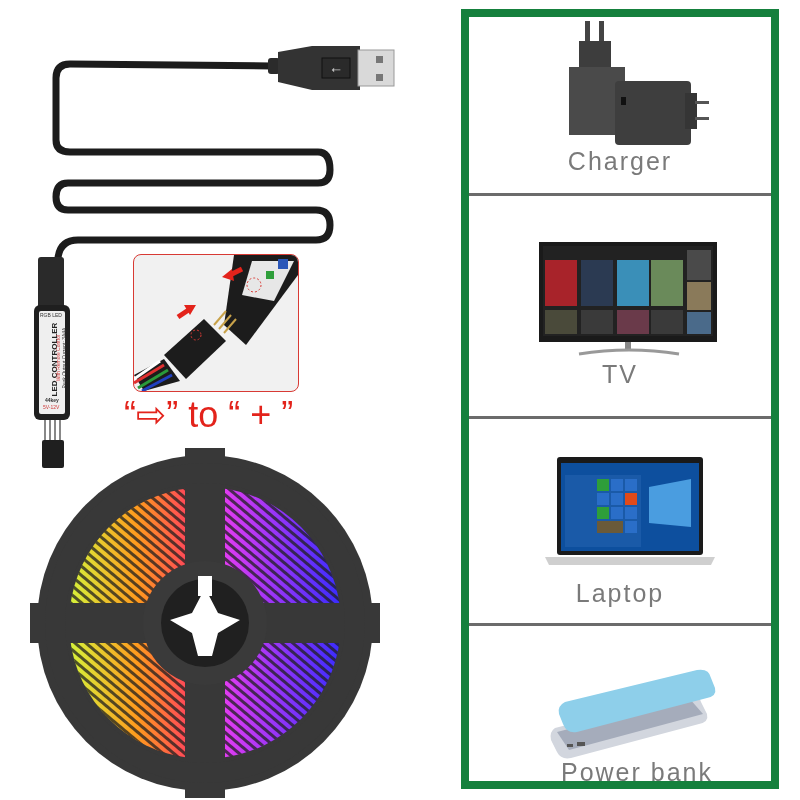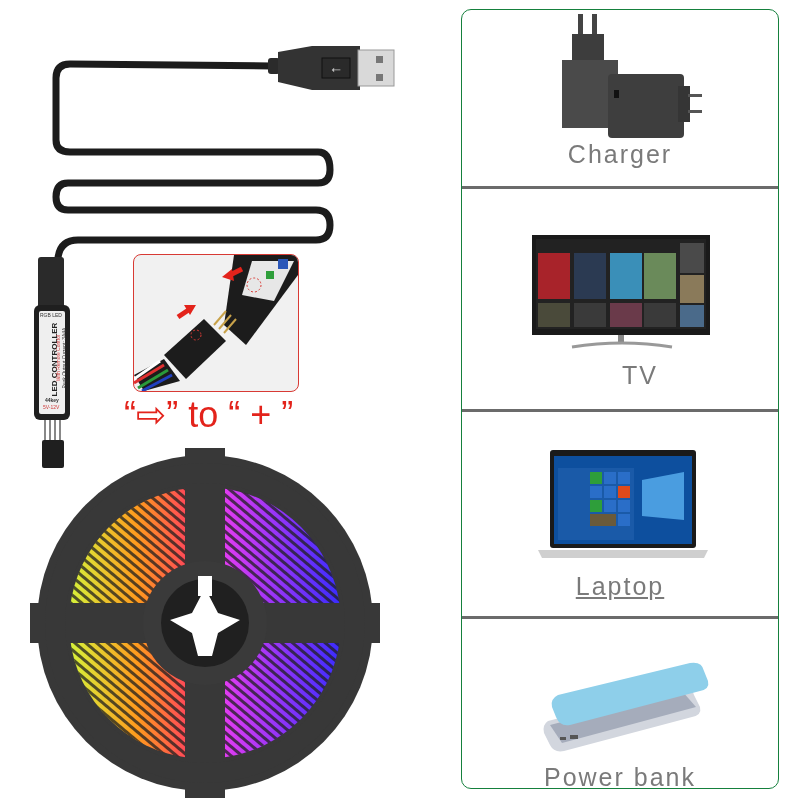--- a/index.html
+++ b/index.html
@@ -1,19 +1,19 @@
 <!DOCTYPE html>
 <html><head>
 <meta charset="utf-8">
 <style>
   html, body { margin:0; padding:0; background:#ffffff; }
   body { width:800px; height:800px; position:relative; overflow:hidden; font-family:"Liberation Sans", sans-serif; }
   .abs { position:absolute; }
   
-  .panel { position:absolute; left:461px; top:9px; width:318px; height:780px; border:1px solid #15803d; border-radius:10px; box-sizing:border-box; background:#fff; }
+  .panel { position:absolute; left:461px; top:9px; width:318px; height:780px; border:8px solid #15803d; border-radius:0; box-sizing:border-box; background:#fff; }
   .cell { position:absolute; left:0; width:100%; box-sizing:border-box; }
   .divider { position:absolute; left:0; width:100%; height:3px; background:#6b6b6b; }
   .label { position:absolute; left:0; width:100%; text-align:center; color:#7a7a7a; font-size:25px; letter-spacing:2px; font-family:"Liberation Sans", sans-serif; }
   
   .caption { position:absolute; left:124px; top:394px; color:#e3231b; font-size:36px; font-family:"Liberation Sans", sans-serif; white-space:nowrap; }
   .inset { position:absolute; left:133px; top:254px; width:164px; height:136px; border:1.5px solid #d83a34; border-radius:8px; background:#f1f1f1; overflow:hidden; }
 </style>
 </head>
 <body>
 
@@ -136,21 +136,21 @@
       <rect x="148" y="8" width="24" height="30" fill="#4a4a4a"></rect>
       <rect x="148" y="40" width="24" height="28" fill="#8a7a5a"></rect>
       <rect x="148" y="70" width="24" height="22" fill="#4a6a8a"></rect>
       <rect x="6" y="68" width="32" height="24" fill="#4a4a3a"></rect>
       <rect x="42" y="68" width="32" height="24" fill="#3a3a3a"></rect>
       <rect x="78" y="68" width="32" height="24" fill="#6a3a4a"></rect>
       <rect x="112" y="68" width="32" height="24" fill="#3a3a3a"></rect>
       <rect x="86" y="100" width="6" height="8" fill="#888"></rect>
       <path d="M40,112 Q90,104 140,112" stroke="#999" stroke-width="3" fill="none"></path>
     </svg>
-    <div class="label" style="top:172px;padding-left:20px;">TV</div>
+    <div class="label" style="top:164px;">TV</div>
   </div>
   <div class="divider" style="top:399px;"></div>
 
   <div class="cell" style="top:402px;height:204px;">
     <svg class="abs" style="left:72px;top:38px" width="180" height="112" viewBox="0 0 180 112">
       <rect x="16" y="0" width="146" height="98" rx="3" fill="#1a1a1a"></rect>
       <rect x="20" y="6" width="138" height="88" fill="#0d4f9e"></rect>
       <rect x="24" y="18" width="76" height="72" fill="#1a5aa8"></rect>
       <rect x="56" y="22" width="12" height="12" fill="#2e9e3a"></rect>
         <rect x="70" y="22" width="12" height="12" fill="#2a6ec8"></rect>
@@ -159,27 +159,27 @@
         <rect x="70" y="36" width="12" height="12" fill="#2a6ec8"></rect>
         <rect x="84" y="36" width="12" height="12" fill="#e04a1a"></rect>
       <rect x="56" y="50" width="12" height="12" fill="#2e9e3a"></rect>
         <rect x="70" y="50" width="12" height="12" fill="#2a6ec8"></rect>
         <rect x="84" y="50" width="12" height="12" fill="#2a6ec8"></rect>
       <rect x="56" y="64" width="26" height="12" fill="#6a5a3a"></rect>
         <rect x="84" y="64" width="12" height="12" fill="#2a6ec8"></rect>
       <path d="M108,30 L150,22 L150,70 L108,66 Z" fill="#5ab0f0" opacity="0.8"></path>
       <path d="M4,100 L174,100 L170,108 L8,108 Z" fill="#cfcfcf"></path>
     </svg>
-    <div class="label" style="top:160px;text-decoration:underline;">Laptop</div>
+    <div class="label" style="top:160px;">Laptop</div>
   </div>
   <div class="divider" style="top:606px;"></div>
 
   <div class="cell" style="top:609px;height:168px;">
     <svg class="abs" style="left:80px;top:36px" width="170" height="100" viewBox="0 0 170 100">
       <path d="M6,66 L140,32 Q150,30 152,40 L158,52 Q160,60 150,62 L22,96 Q12,98 8,90 L2,78 Q0,70 6,66 Z" fill="#d2d6de"></path>
       <path d="M8,70 L140,36 L154,52 L20,88 Z" fill="#a5acbb"></path>
       <path d="M16,40 L148,8 Q160,6 162,16 L166,26 Q168,34 158,36 L28,70 Q18,72 14,62 L10,52 Q8,44 16,40 Z" fill="#8ecfea"></path>
       <rect x="18" y="82" width="6" height="3" fill="#555"></rect>
         <rect x="28" y="80" width="8" height="4" fill="#555"></rect>
     </svg>
-    <div class="label" style="top:144px;">Power bank</div>
+    <div class="label" style="top:132px;margin-left:17px;">Power bank</div>
   </div>
 </div>
 
 </body></html>

